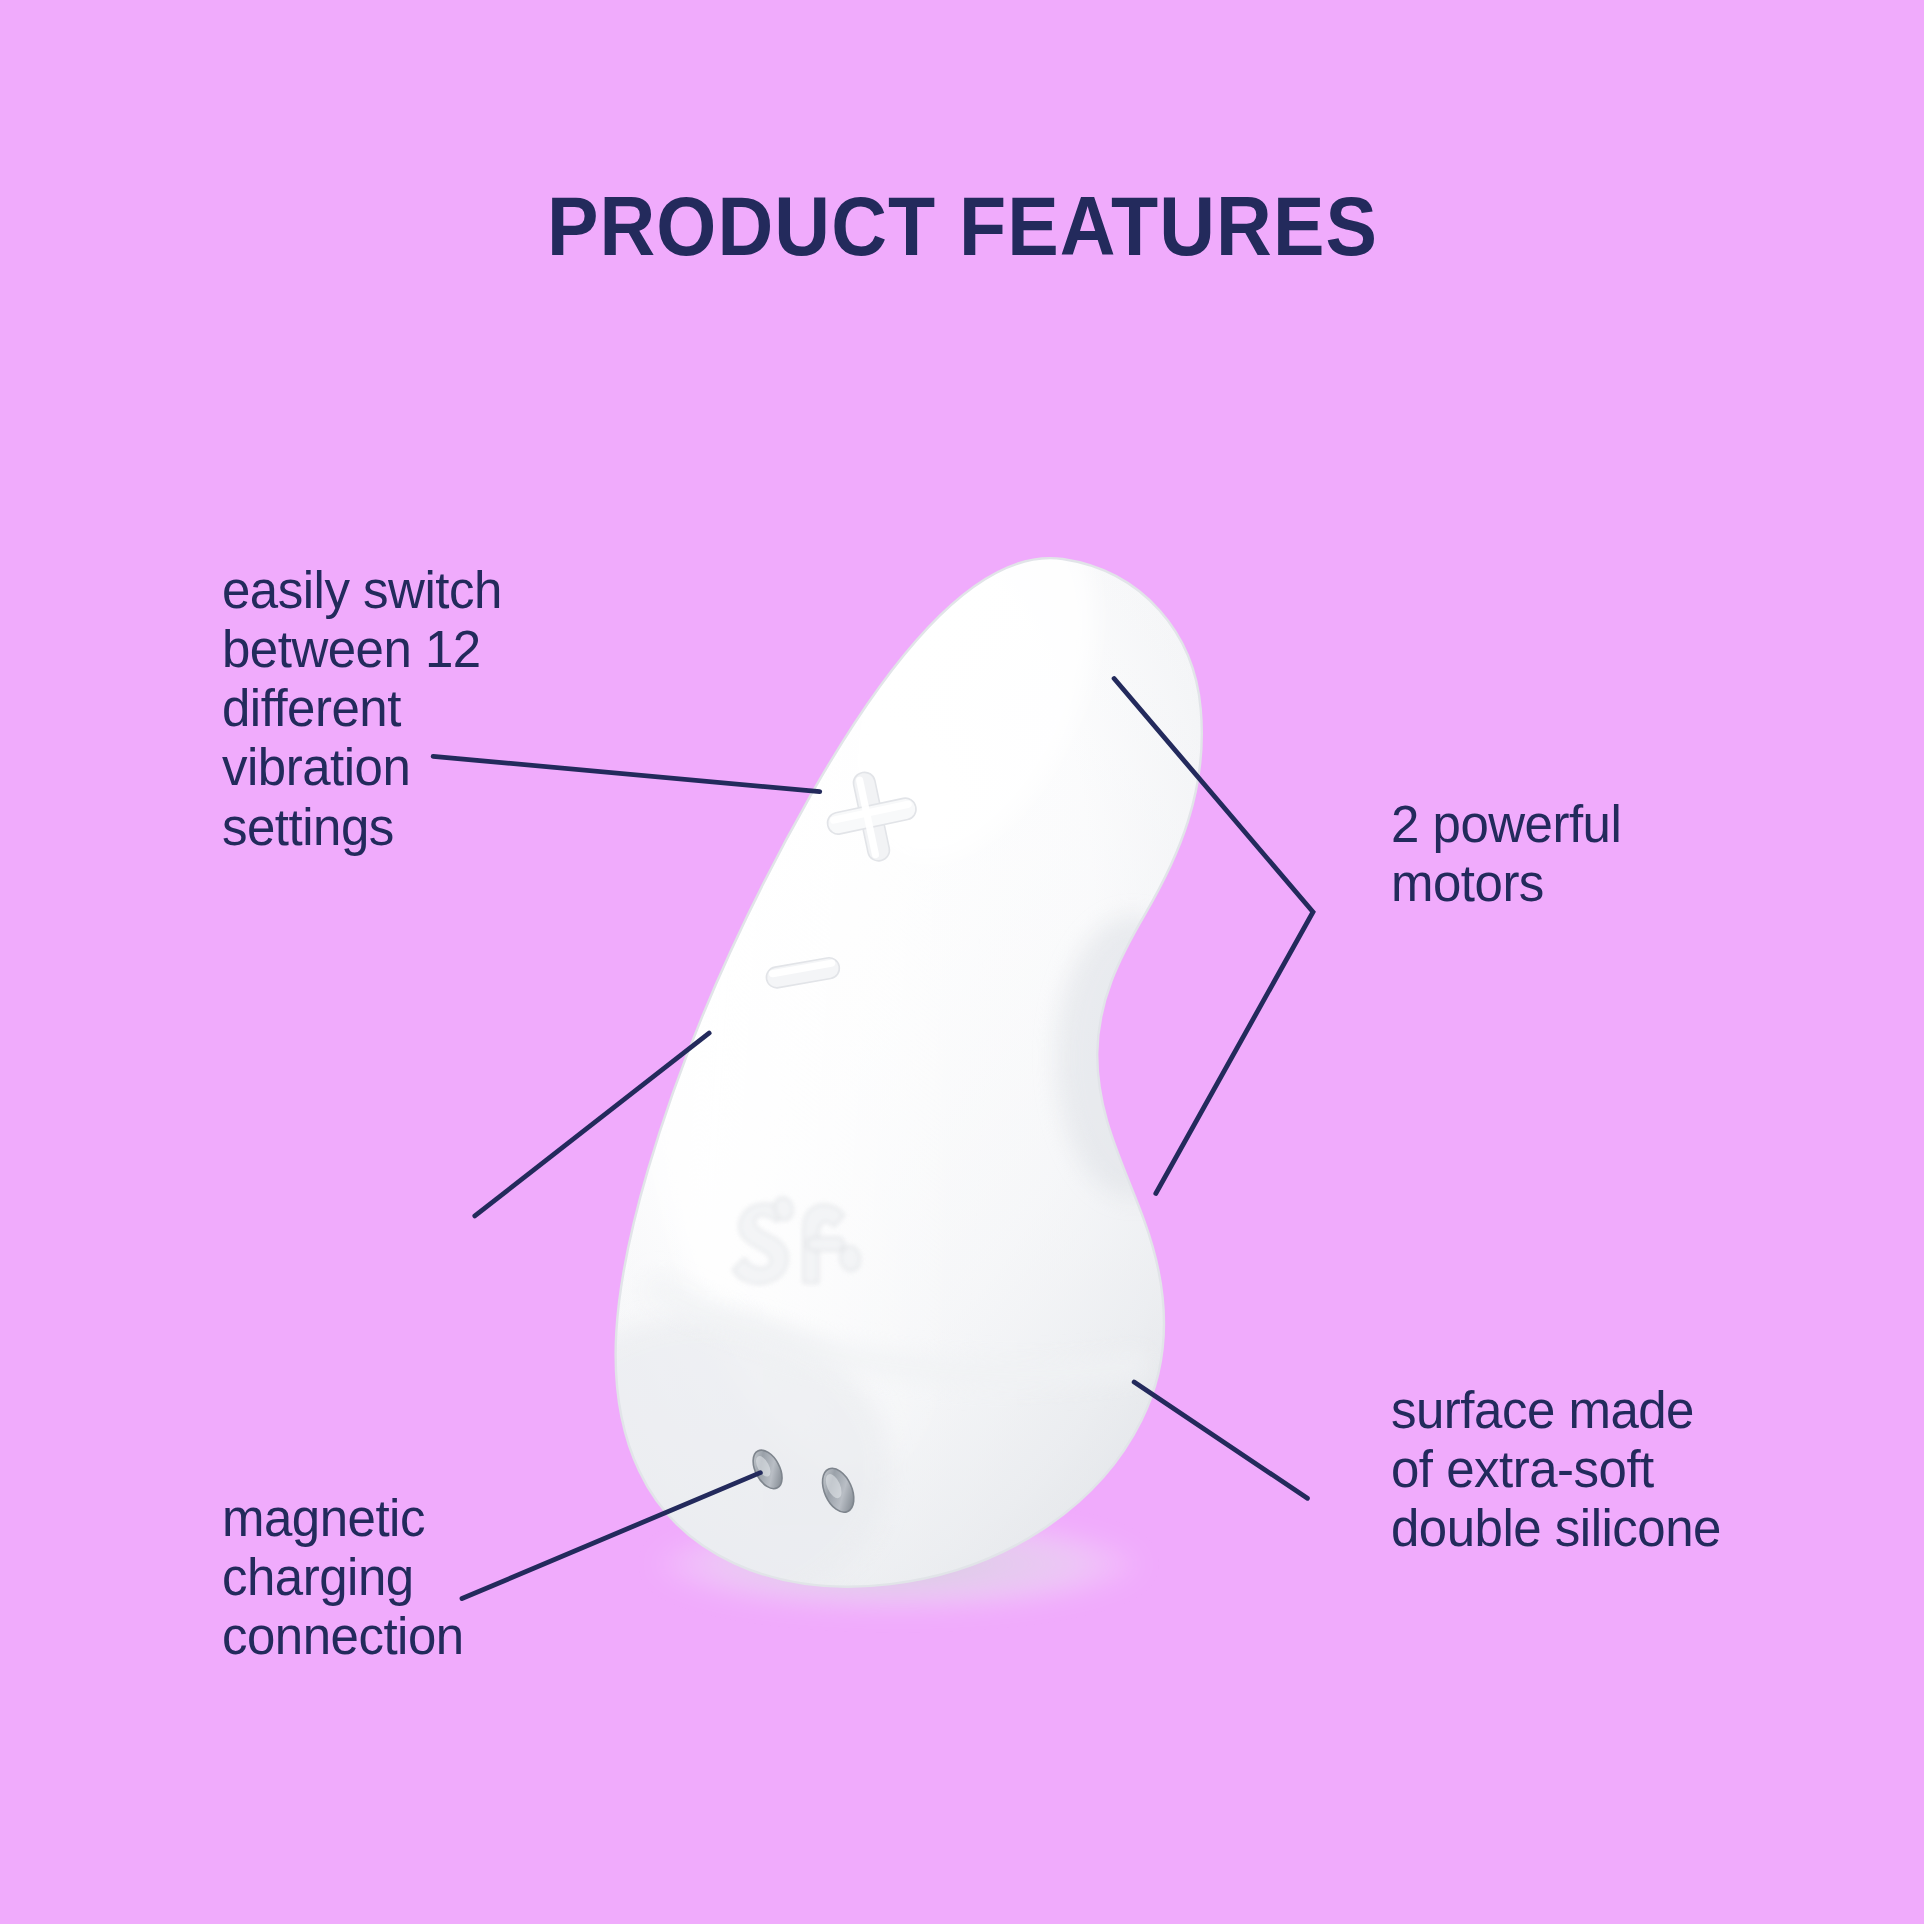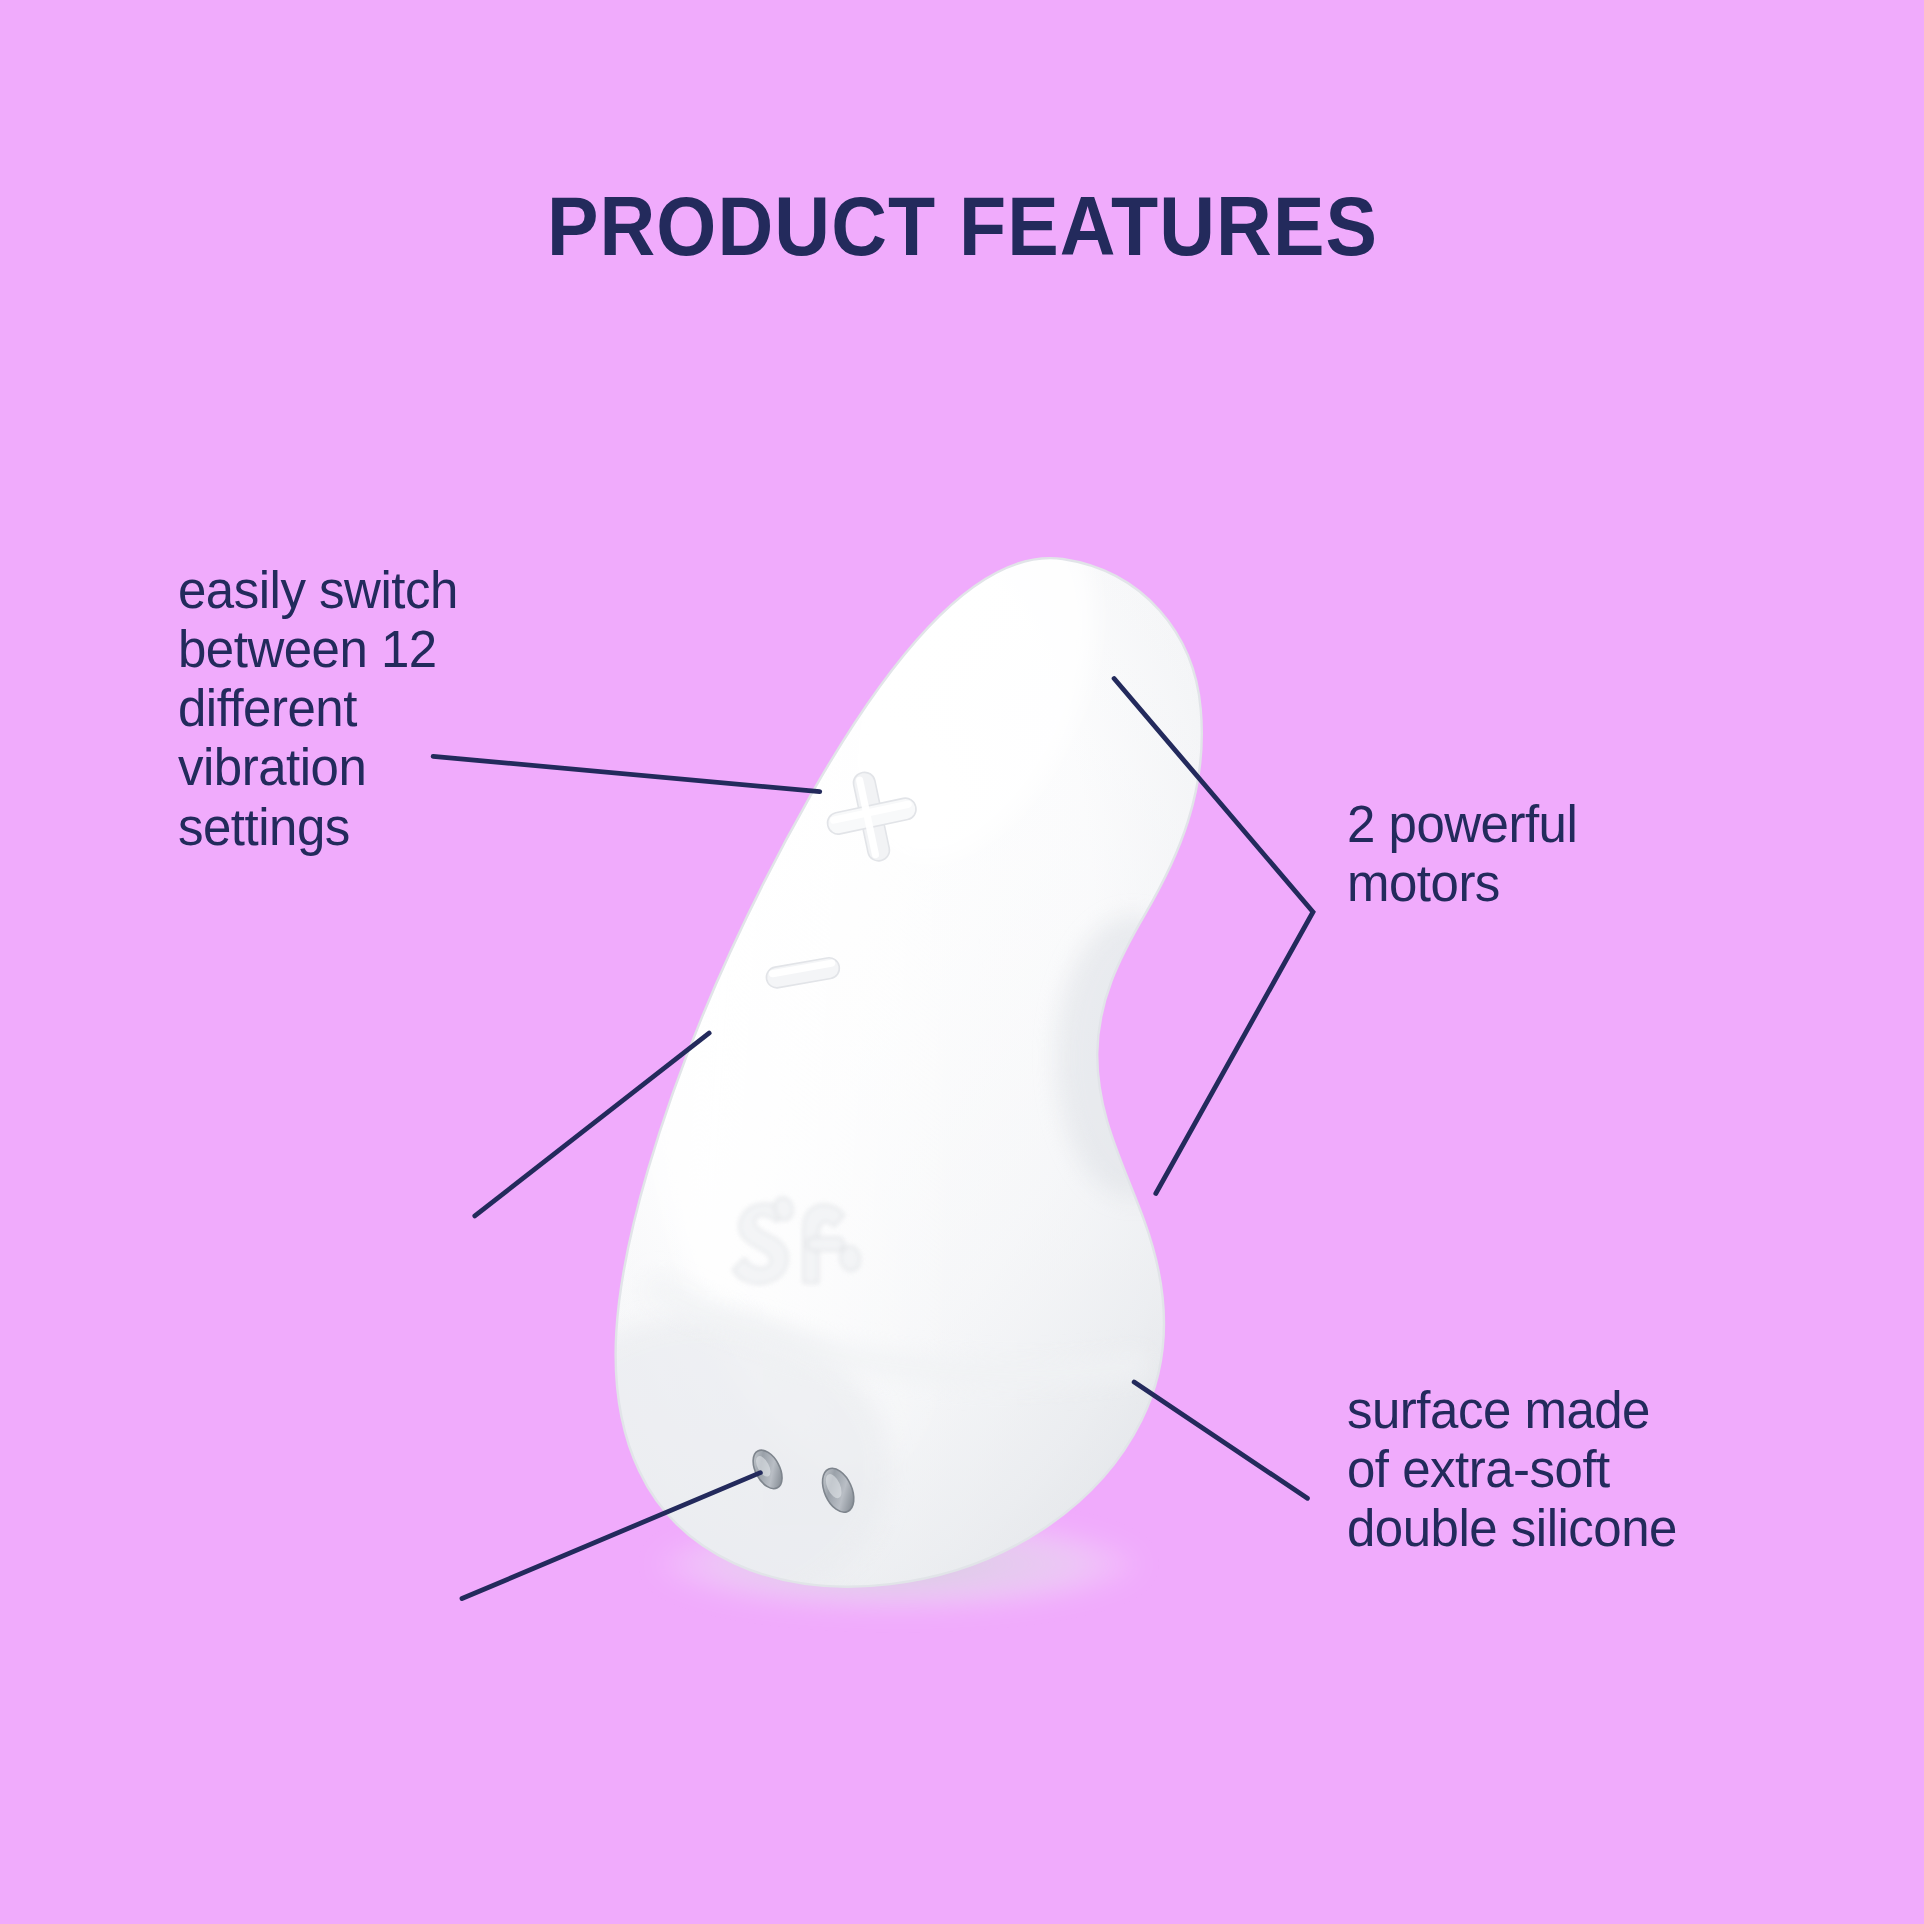--- a/index.html
+++ b/index.html
@@ -39,20 +39,21 @@
   
   .callout {
     position: absolute;
     color: #232a5c;
     font-family: "Liberation Sans", sans-serif;
     font-weight: 400;
     font-size: 51px;
     line-height: 1.16;
     letter-spacing: -0.5px;
     white-space: pre-line;
+    margin-left: 44px;
   }
   #callout-settings   { left: 178px;  top: 561px;  width: 417px; }
   #callout-beginners  { left: 178px;  top: 1153px; width: 417px; }
   #callout-charging   { left: 178px;  top: 1489px; width: 417px; }
   #callout-motors     { left: 1347px; top: 795px; width: 449px; }
   #callout-silicone   { left: 1347px; top: 1381px; width: 497px; }
 
   
   #artboard {
     position: absolute;
@@ -248,20 +249,23 @@
     <path class="leader" d="M 1414 1723 L 1630 1868"></path>
   </svg>
 
   <div class="callout" id="callout-settings">easily switch
 between 12
 different
 vibration
 settings</div>
 
 
+  <div class="callout" id="callout-charging">magnetic
+charging
+connection</div>
 
   <div class="callout" id="callout-motors">2 powerful
 motors</div>
 
   <div class="callout" id="callout-silicone">surface made
 of extra-soft
 double silicone</div>
 
 </div>
 

